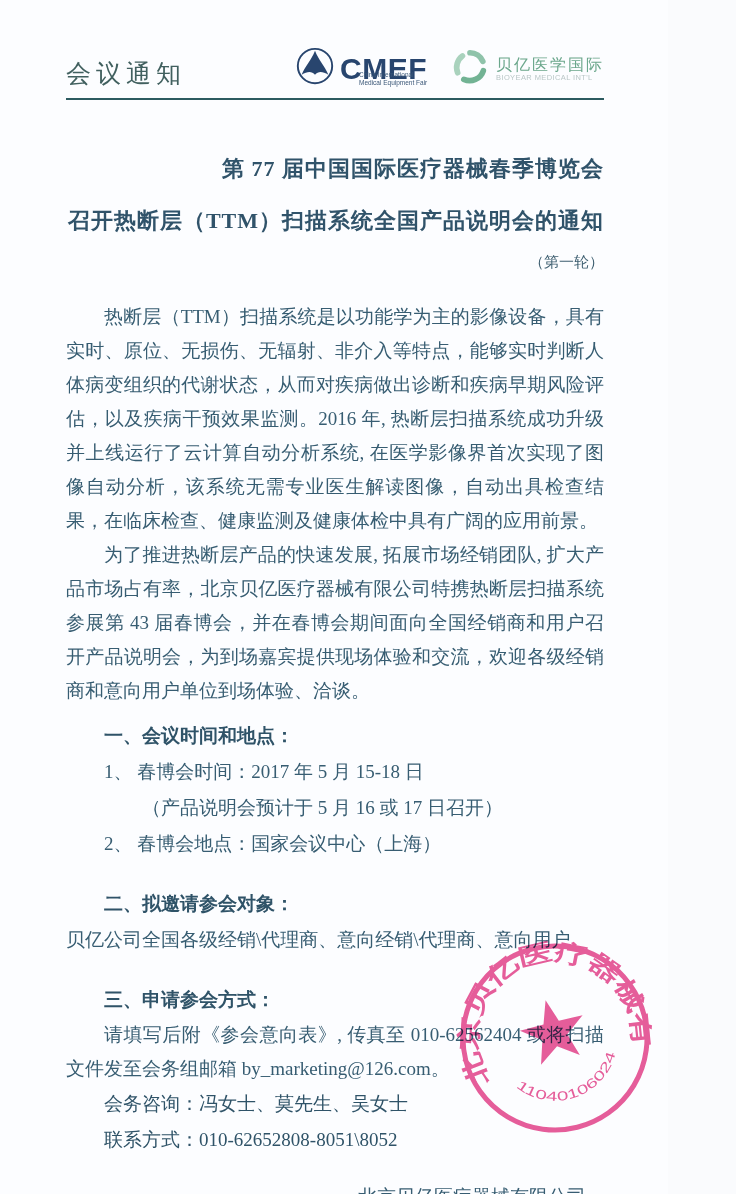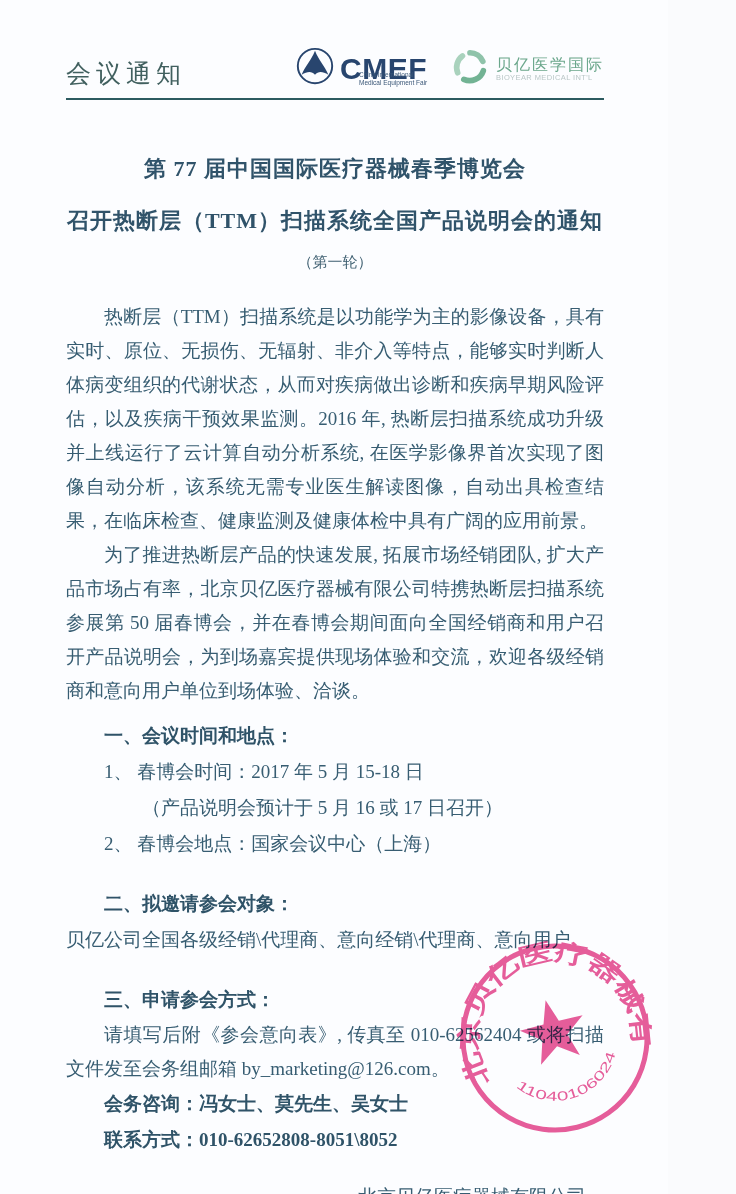--- a/index.html
+++ b/index.html
@@ -30,39 +30,39 @@
     font-family:"Liberation Sans",sans-serif;font-size:6.5px;color:#3b5878;
     line-height:1.25;margin-top:20px;margin-left:-72px;width:78px;
   }
   .bioyear{display:flex;align-items:center;gap:7px;}
   .bioyear-text{line-height:1.1;}
   .bioyear-cn{font-size:16px;color:#6ba78c;letter-spacing:2px;text-align:center;}
   .bioyear-en{font-family:"Liberation Sans",sans-serif;font-size:7.5px;color:#b9c6c6;letter-spacing:.4px;}
   .header-rule{border:none;border-top:2.5px solid #2c5b60;margin:2px 0 0 0;}
 
   
-  .title-block{text-align:center;margin-top:54px;}
+  .title-block{text-align:right;margin-top:54px;}
   .title-l1{font-size:22px;font-weight:bold;color:#30536a;letter-spacing:1px;}
   .title-l2{font-size:22px;font-weight:bold;color:#30536a;letter-spacing:1px;margin-top:22px;}
   .title-round{font-size:15px;color:#3d5e70;margin-top:17px;}
 
   
   .para{
     font-size:19px;line-height:34px;text-align:justify;
     text-indent:2em;margin:0;
   }
   .para1{margin-top:28px;}
   .para2{margin-top:0;}
 
   .sec-heading{font-size:19px;line-height:36px;font-weight:bold;color:#2f5368;margin:0;padding-left:38px;}
   .sec-line{font-size:19px;line-height:36px;margin:0;padding-left:38px;}
   .sec-note{font-size:19px;line-height:36px;margin:0;padding-left:76px;}
   .sec-flush{font-size:19px;line-height:36px;margin:0;}
   .sec-para{font-size:19px;line-height:34px;text-align:justify;text-indent:2em;margin:0;}
-  .bold{font-weight:bold;color:#2f5368;}
+  .bold{font-weight:normal;color:#2f5368;}
   .gap-lg{margin-top:10px;}
   .gap-md{margin-top:24px;}
 
   
   .signature{margin-top:22px;text-align:right;}
   .sig-company{font-size:19px;line-height:34px;padding-right:18px;}
   .sig-date{font-size:19px;line-height:40px;padding-right:62px;}
 
   
   .stamp{
@@ -114,21 +114,21 @@
     </div>
     <hr class="header-rule">
 
     <div class="title-block">
       <div class="title-l1">第 77 届中国国际医疗器械春季博览会</div>
       <div class="title-l2">召开热断层（TTM）扫描系统全国产品说明会的通知</div>
       <div class="title-round">（第一轮）</div>
     </div>
 
     <p class="para para1">热断层（TTM）扫描系统是以功能学为主的影像设备，具有实时、原位、无损伤、无辐射、非介入等特点，能够实时判断人体病变组织的代谢状态，从而对疾病做出诊断和疾病早期风险评估，以及疾病干预效果监测。2016 年, 热断层扫描系统成功升级并上线运行了云计算自动分析系统, 在医学影像界首次实现了图像自动分析，该系统无需专业医生解读图像，自动出具检查结果，在临床检查、健康监测及健康体检中具有广阔的应用前景。</p>
-    <p class="para para2">为了推进热断层产品的快速发展, 拓展市场经销团队, 扩大产品市场占有率，北京贝亿医疗器械有限公司特携热断层扫描系统参展第 50 届春博会，并在春博会期间面向全国经销商和用户召开产品说明会，为到场嘉宾提供现场体验和交流，欢迎各级经销商和意向用户单位到场体验、洽谈。</p>
+    <p class="para para2">为了推进热断层产品的快速发展, 拓展市场经销团队, 扩大产品市场占有率，北京贝亿医疗器械有限公司特携热断层扫描系统参展第 43 届春博会，并在春博会期间面向全国经销商和用户召开产品说明会，为到场嘉宾提供现场体验和交流，欢迎各级经销商和意向用户单位到场体验、洽谈。</p>
 
     <p class="sec-heading gap-lg">一、会议时间和地点：</p>
     <p class="sec-line">1、 春博会时间：2017 年 5 月 15-18 日</p>
     <p class="sec-note">（产品说明会预计于 5 月 16 或 17 日召开）</p>
     <p class="sec-line">2、 春博会地点：国家会议中心（上海）</p>
 
     <p class="sec-heading gap-md">二、拟邀请参会对象：</p>
     <p class="sec-flush">贝亿公司全国各级经销\代理商、意向经销\代理商、意向用户</p>
 
     <p class="sec-heading gap-md">三、申请参会方式：</p>

